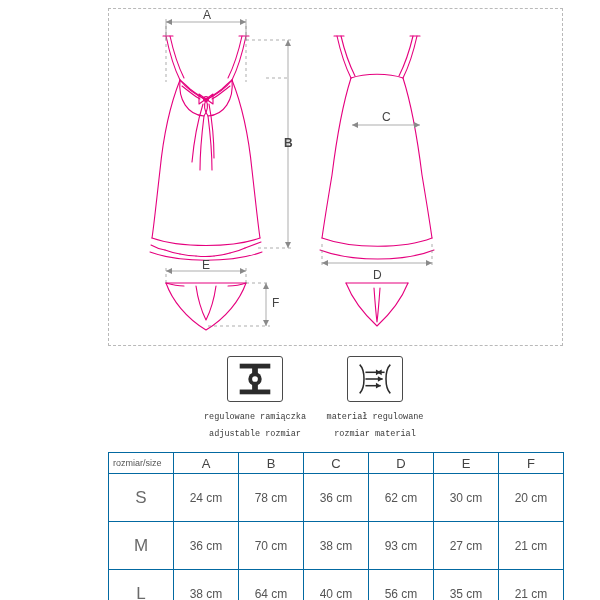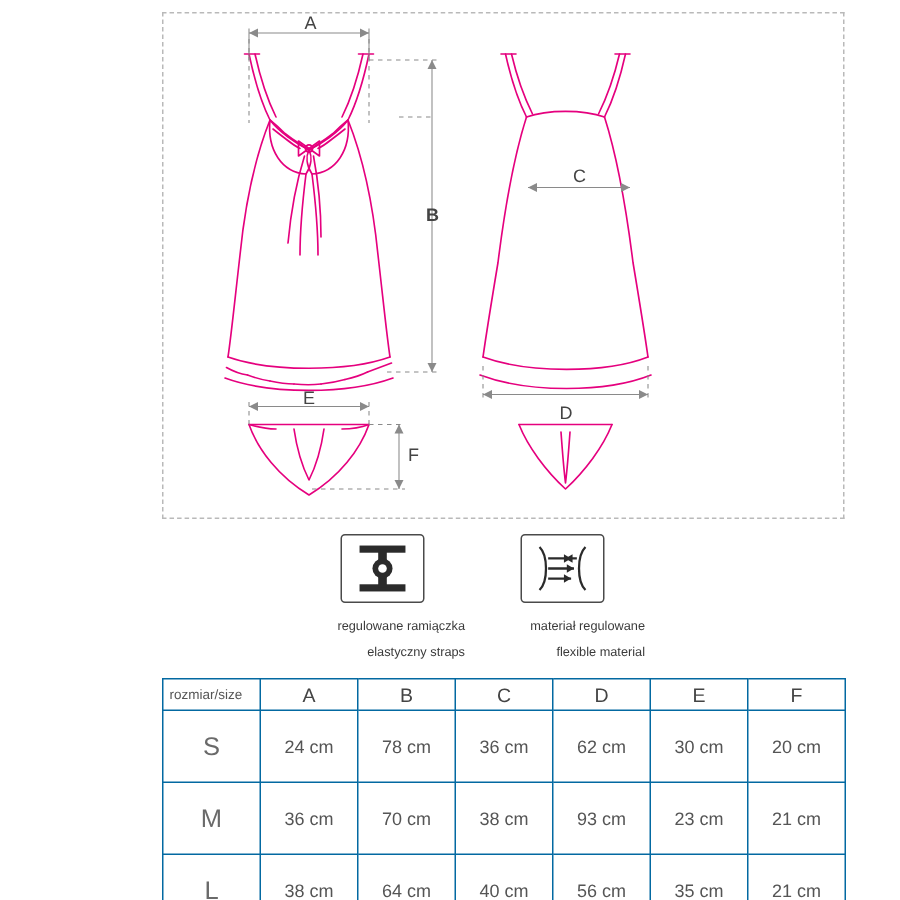--- a/index.html
+++ b/index.html
@@ -29,21 +29,21 @@
     color:#444;
     font-family:"Liberation Sans", sans-serif;
   }
 
   
   .icons{
     position:absolute;
     left:200px;top:356px;width:230px;height:92px;
   }
   .icon-block{
-    position:absolute;top:0;width:110px;text-align:right;
+    position:absolute;top:0;width:110px;text-align:center;font-family:Liberation Mono, monospace;
   }
   .icon-block.left{left:0;}
   .icon-block.right{left:120px;}
   .icon-box{
     width:56px;height:46px;margin:0 auto;
     border:1px solid #4a4a4a;
     border-radius:3px;
     position:relative;
     background:#fff;
     box-sizing:border-box;
@@ -231,42 +231,42 @@
       <div class="icon-box">
         <svg viewBox="0 0 56 46" width="54" height="44">
           <rect x="12" y="7" width="32" height="5" fill="#2b2b2b"></rect>
           <rect x="12" y="34" width="32" height="5" fill="#2b2b2b"></rect>
           <rect x="25" y="10" width="6" height="26" fill="#2b2b2b"></rect>
           <circle cx="28" cy="23" r="7" fill="#2b2b2b"></circle>
           <circle cx="28" cy="23" r="3" fill="#ffffff"></circle>
         </svg>
       </div>
       <div class="icon-cap">regulowane ramiączka</div>
-      <div class="icon-cap" style="margin-top:4px;">elastyczny straps</div>
+      <div class="icon-cap" style="margin-top:4px;">adjustable rozmiar</div>
     </div>
 
     <div class="icon-block right">
       <div class="icon-box">
         <svg viewBox="0 0 56 46" width="54" height="44">
           <g stroke="#2b2b2b" stroke-width="1.6" fill="none">
             <path d="M12,8 C18,14 18,32 12,38"></path>
             <path d="M44,8 C38,14 38,32 44,38"></path>
             <path d="M18,16 L34,16"></path>
               <path d="M34,16 l-5,-3 l0,6 z" fill="#2b2b2b" stroke="none"></path>
             <path d="M18,23 L36,23"></path>
               <path d="M36,23 l-5,-3 l0,6 z" fill="#2b2b2b" stroke="none"></path>
             <path d="M18,30 L34,30"></path>
               <path d="M34,30 l-5,-3 l0,6 z" fill="#2b2b2b" stroke="none"></path>
             <path d="M38,16 L30,16"></path>
               <path d="M30,16 l5,-3 l0,6 z" fill="#2b2b2b" stroke="none"></path>
           </g>
         </svg>
       </div>
       <div class="icon-cap">materiał regulowane</div>
-      <div class="icon-cap" style="margin-top:4px;">flexible material</div>
+      <div class="icon-cap" style="margin-top:4px;">rozmiar material</div>
     </div>
   </div>
 
   <table class="sizes">
     <thead>
       <tr>
         <th class="hdr-label">rozmiar/size</th>
         <th class="hdr-letter">A</th>
         <th class="hdr-letter">B</th>
         <th class="hdr-letter">C</th>
@@ -284,21 +284,21 @@
         <td>62 cm</td>
         <td>30 cm</td>
         <td>20 cm</td>
       </tr>
       <tr>
         <td class="size-name">M</td>
         <td>36 cm</td>
         <td>70 cm</td>
         <td>38 cm</td>
         <td>93 cm</td>
-        <td>23 cm</td>
+        <td>27 cm</td>
         <td>21 cm</td>
       </tr>
       <tr>
         <td class="size-name">L</td>
         <td>38 cm</td>
         <td>64 cm</td>
         <td>40 cm</td>
         <td>56 cm</td>
         <td>35 cm</td>
         <td>21 cm</td>

